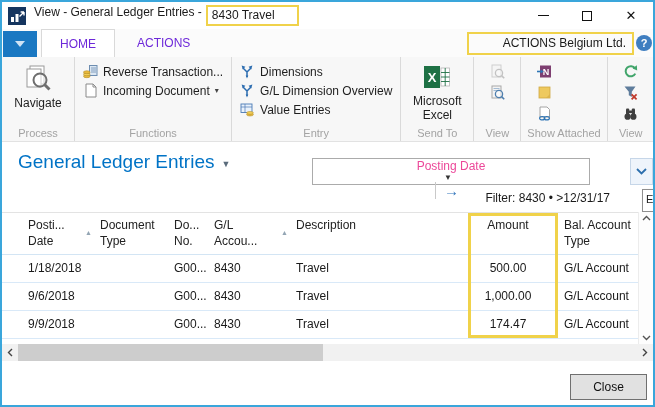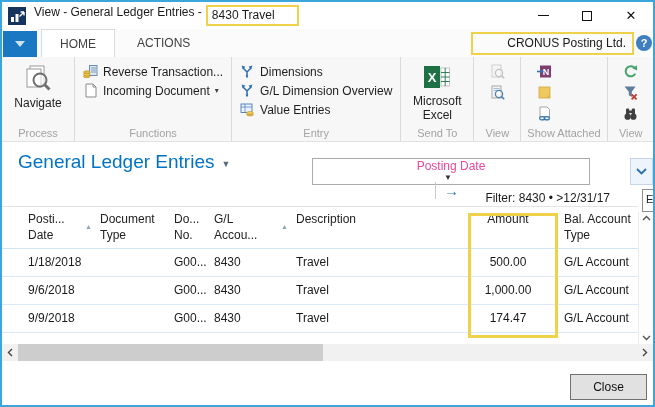--- a/index.html
+++ b/index.html
@@ -14,21 +14,21 @@
   .wincontrols { margin-left:auto; display:flex; align-items:center; height:100%; }
   .winbtn { width:44px; height:100%; display:flex; align-items:center; justify-content:center; cursor:default; }
   .glyph-min { width:11px; height:0; border-top:1.5px solid #111; display:block; }
   .glyph-max { width:10px; height:10px; border:1.3px solid #111; display:block; }
   .glyph-close { font-size:13px; color:#111; line-height:1; }
 
   
   .tabrow { position:absolute; left:0; top:27px; right:0; height:28px; background:#fbfbfb; display:flex; align-items:stretch; }
   .appmenu { width:34px; background:#1a78c2; display:flex; align-items:center; justify-content:center; margin:2px 0 0 1px; }
   .appmenu-tri { width:0; height:0; border-left:5px solid transparent; border-right:5px solid transparent; border-top:6px solid #cfe3f5; }
-  .tab { padding:0 18px; display:flex; align-items:center; font-size:12px; color:#404040; margin-left:4px; }
+  .tab { padding:0 18px; display:flex; align-items:center; font-size:12px; color:#6d28d9; margin-left:4px; }
   .tab.active { background:#fff; border:1px solid #d9d9d9; border-bottom:none; }
   .company-wrap { margin-left:auto; display:flex; align-items:center; }
   .company-box { border:2px solid #f0d24a; padding:2px 6px 3px 34px; font-size:12px; color:#1a1a1a; white-space:nowrap; }
   .helpicon { width:16px; height:16px; border-radius:50%; background:#3f7ec0; color:#fff; font-size:11px; font-weight:bold; display:flex; align-items:center; justify-content:center; margin:0 1px 0 2px; flex:0 0 auto; }
 
   
   .ribbon { position:absolute; left:0; top:55px; right:0; height:85px; background:#f7f7f7; border-bottom:1px solid #e2e2e2; display:flex; align-items:stretch; }
   .rgroup { display:flex; flex-direction:column; border-right:1px solid #dadada; padding:2px 4px 0 4px; }
   .rgroup:last-child { border-right:none; }
   .rbody { flex:1; display:flex; }
@@ -52,21 +52,21 @@
   .filter-col { padding:0 6px; color:#ec4899; flex:1; white-space:nowrap; }
   .filter-dd { font-size:8px; color:#333; padding:0 8px 0 2px; }
   .filter-go { color:#3577bd; font-size:15px; font-weight:bold; padding:0 8px; border-left:1px solid #c9c9c9; }
   .expand-btn { position:absolute; left:628px; top:16px; width:23px; height:27px; background:#eef4fb; border:1px solid #c6d6e8; display:flex; align-items:center; justify-content:center; }
 
   
   .filter-line { position:absolute; left:0; top:186px; right:43px; height:24px; font-size:12px; color:#1a1a1a; text-align:right; padding-top:3px; }
   .edge-tip { position:absolute; left:640px; top:187px; width:20px; height:23px; background:#fff; border:1px solid #8f8f8f; box-shadow:1px 1px 2px rgba(0,0,0,.2); font-size:11px; color:#222; padding:3px 0 0 3px; overflow:hidden; }
 
   
-  .tablewrap { position:absolute; left:0; top:204px; width:636px; height:132px; border-top:1px solid #e3e3e3; overflow:hidden; }
+  .tablewrap { position:absolute; left:0; top:210px; width:636px; height:132px; border-top:1px solid #e3e3e3; overflow:hidden; }
   table { border-collapse:collapse; table-layout:fixed; width:636px; font-size:12px; color:#1a1a1a; }
   th { font-weight:normal; text-align:left; vertical-align:top; padding:5px 2px 2px 0; height:41px; position:relative; color:#222; border-bottom:1px solid #d3e5f4; line-height:1.3; }
   td { height:28px; padding:0 2px 0 0; border-bottom:1px solid #d9e9f8; white-space:nowrap; overflow:hidden; }
   th.first, td.first { padding-left:26px; }
   th.num, td.num { text-align:center; padding-right:10px; }
   th.last, td.last { padding-left:8px; }
   .sort { position:absolute; right:8px; top:15px; font-size:7px; color:#93a5b4; }
   .hl { display:block; }
 
   
@@ -116,21 +116,21 @@
     <div class="appmenu">
         <span class="appmenu-tri"></span>
       </div>
     <div class="tab active">
         <span>HOME</span>
       </div>
     <div class="tab">
         <span>ACTIONS</span>
       </div>
     <div class="company-wrap">
-      <span class="company-box">CRONUS Posting Ltd.</span>
+      <span class="company-box">ACTIONS Belgium Ltd.</span>
       <span class="helpicon">?</span>
     </div>
   </div>
 
   <div class="ribbon">
 
     <div class="rgroup">
       <div class="rbody">
         <div class="bigbtn">
           <svg width="30" height="30" viewBox="0 0 30 30">

